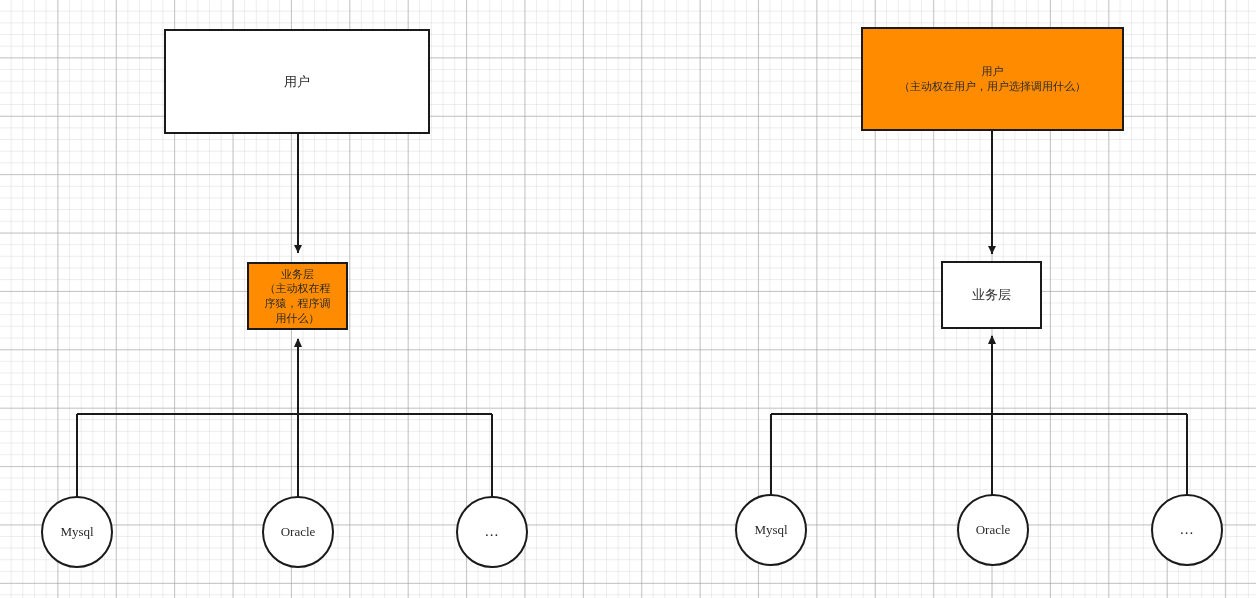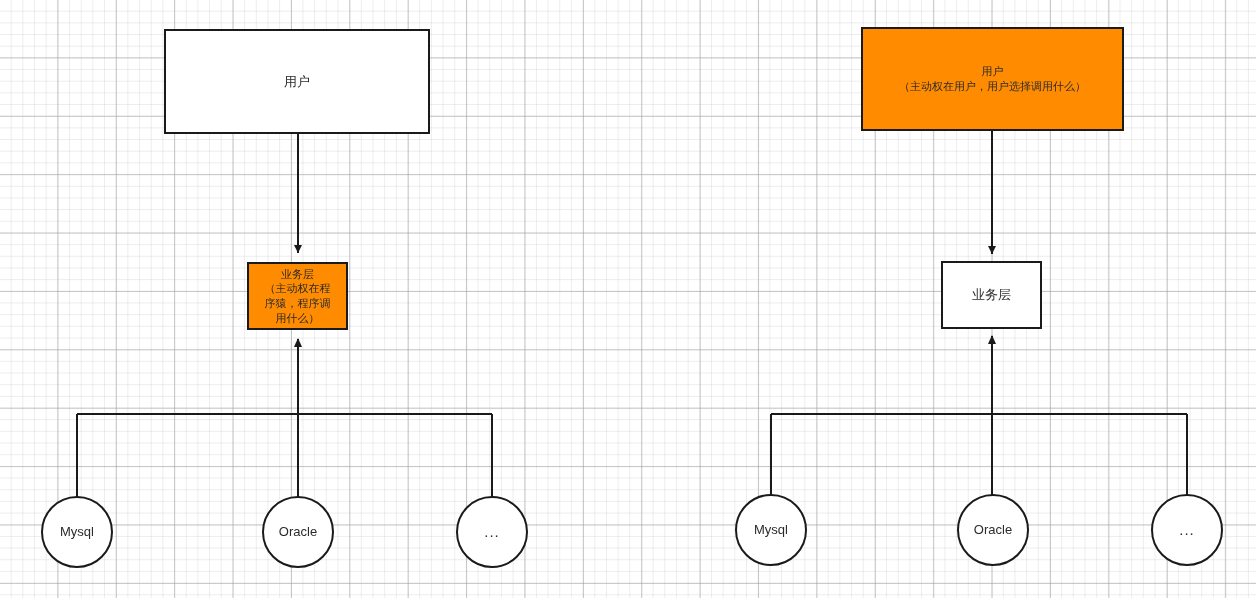--- a/index.html
+++ b/index.html
@@ -17,21 +17,21 @@
       linear-gradient(to right, rgba(160,160,160,0.55) 1px, transparent 1px),
       linear-gradient(to bottom, rgba(160,160,160,0.55) 1px, transparent 1px),
       linear-gradient(to right, rgba(195,195,195,0.30) 1px, transparent 1px),
       linear-gradient(to bottom, rgba(195,195,195,0.30) 1px, transparent 1px);
     background-size:
       58.4px 58.4px,
       58.4px 58.4px,
       11.68px 11.68px,
       11.68px 11.68px;
     background-position: -1px -1px, -1px -1px, -1px -1px, -1px -1px;
-    font-family: Liberation Sans, sans-serif;
+    font-family: Liberation Serif, serif;
   }
   .svg-layer {
     position: absolute;
     left: 0;
     top: 0;
     width: 1256px;
     height: 598px;
     pointer-events: none;
   }
   .node {

